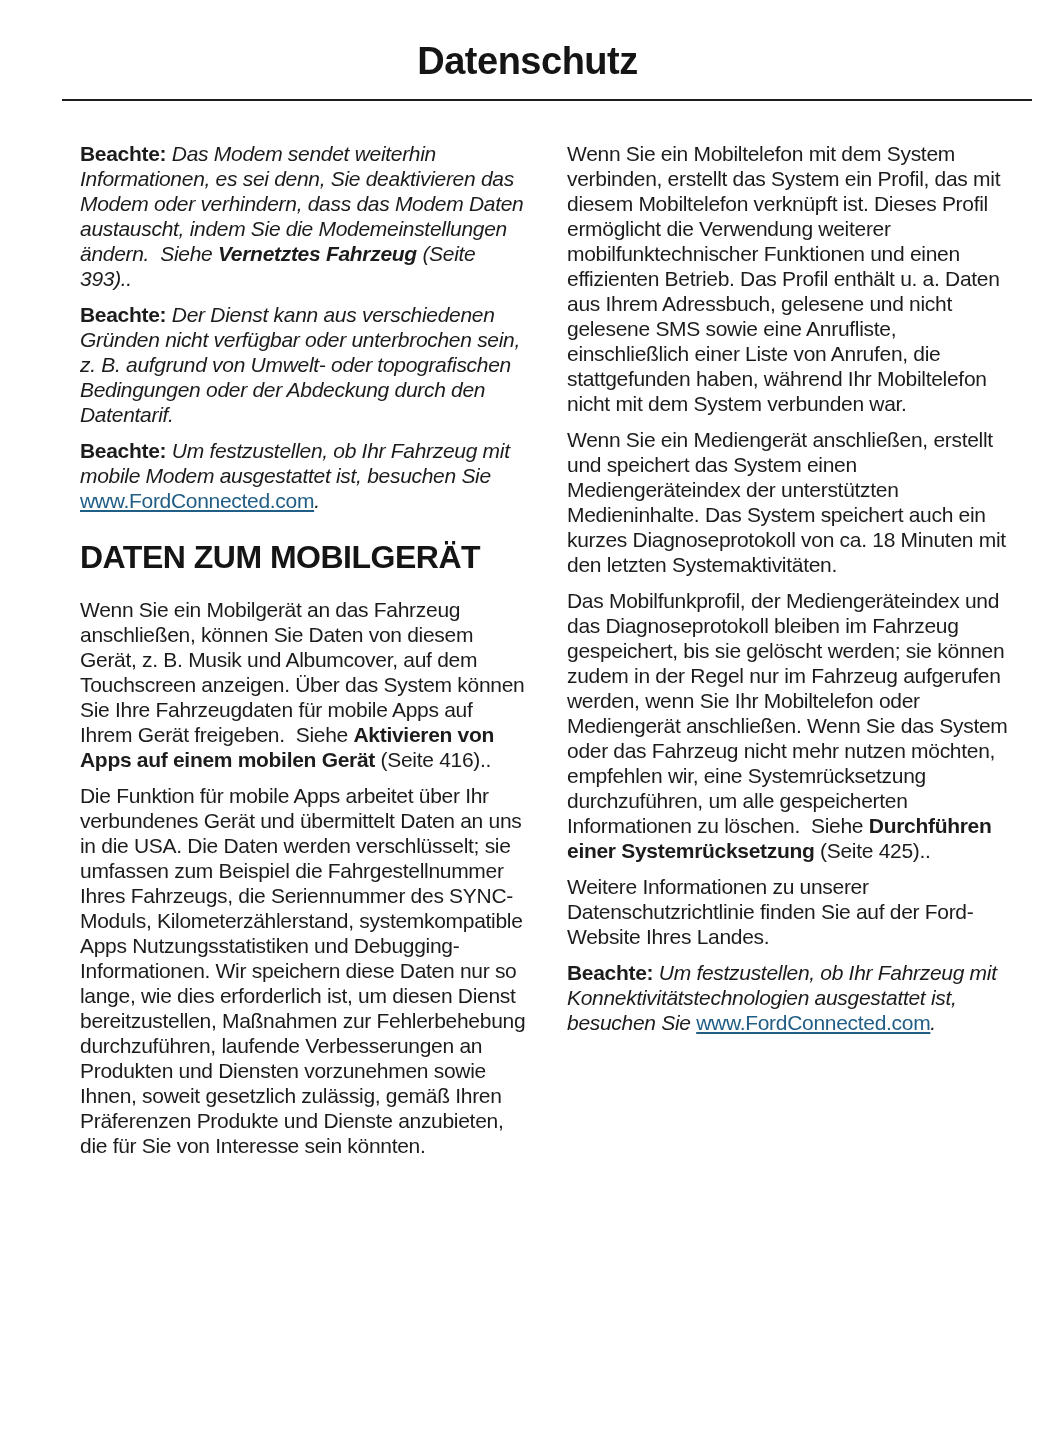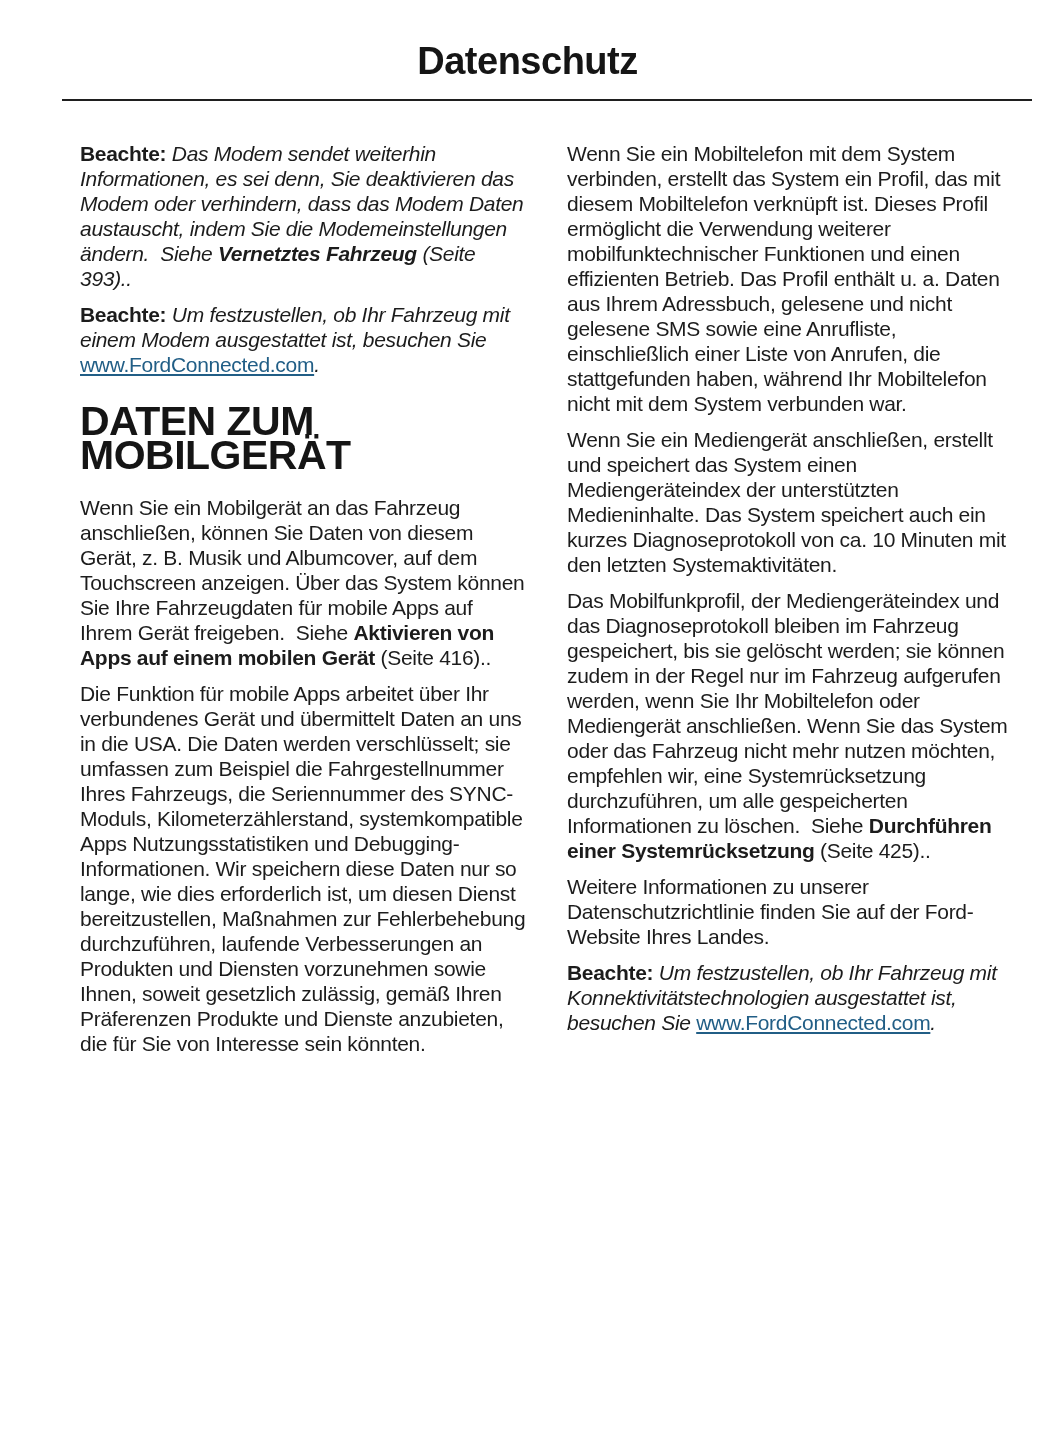--- a/index.html
+++ b/index.html
@@ -52,21 +52,21 @@
   .run-r  { font-style: normal; }
   .run-i  { font-style: italic; }
   .run-b  { font-weight: 700; font-style: normal; }
   .run-bi { font-weight: 700; font-style: italic; }
   .link {
     color: #215e86;
     text-decoration: underline;
     cursor: pointer;
   }
   .section-heading {
-    font-size: 41px;
+    font-size: 32px;
     line-height: 34px;
     font-weight: 700;
     letter-spacing: -0.5px;
     color: #151515;
     margin: 27px 0 23px 0;
   }
   .page-number {
     position: absolute;
     top: 1372px;
     left: 0;
@@ -78,27 +78,28 @@
 </style>
 </head>
 <body>
 
 <div class="page">
   <div class="page-title">Datenschutz</div>
   <div class="title-divider"></div>
 
   <div class="column col-left">
       <p class="para note"><span class="run-b">Beachte:</span><span class="run-i"> Das Modem sendet weiterhin Informationen, es sei denn, Sie deaktivieren das Modem oder verhindern, dass das Modem Daten austauscht, indem Sie die Modemeinstellungen ändern.&nbsp; Siehe </span><span class="run-bi">Vernetztes Fahrzeug</span><span class="run-i"> (Seite 393)..</span></p>
-      <p class="para note"><span class="run-b">Beachte:</span><span class="run-i"> Um festzustellen, ob Ihr Fahrzeug mit einem Modem ausgestattet ist, besuchen Sie </span><a class="link">www.FordConnected.com</a><span class="run-i">.</span></p>
+      <p class="para note"><span class="run-b">Beachte:</span><span class="run-i"> Der Dienst kann aus verschiedenen Gründen nicht verfügbar oder unterbrochen sein, z. B. aufgrund von Umwelt- oder topografischen Bedingungen oder der Abdeckung durch den Datentarif.</span></p>
+      <p class="para note"><span class="run-b">Beachte:</span><span class="run-i"> Um festzustellen, ob Ihr Fahrzeug mit mobile Modem ausgestattet ist, besuchen Sie </span><a class="link">www.FordConnected.com</a><span class="run-i">.</span></p>
       <h2 class="section-heading">DATEN ZUM MOBILGERÄT</h2>
       <p class="para"><span class="run-r">Wenn Sie ein Mobilgerät an das Fahrzeug anschließen, können Sie Daten von diesem Gerät, z. B. Musik und Albumcover, auf dem Touchscreen anzeigen. Über das System können Sie Ihre Fahrzeugdaten für mobile Apps auf Ihrem Gerät freigeben.&nbsp; Siehe </span><span class="run-b">Aktivieren von Apps auf einem mobilen Gerät</span><span class="run-r"> (Seite 416)..</span></p>
       <p class="para"><span class="run-r">Die Funktion für mobile Apps arbeitet über Ihr verbundenes Gerät und übermittelt Daten an uns in die USA. Die Daten werden verschlüsselt; sie umfassen zum Beispiel die Fahrgestellnummer Ihres Fahrzeugs, die Seriennummer des SYNC-Moduls, Kilometerzählerstand, systemkompatible Apps Nutzungsstatistiken und Debugging-Informationen. Wir speichern diese Daten nur so lange, wie dies erforderlich ist, um diesen Dienst bereitzustellen, Maßnahmen zur Fehlerbehebung durchzuführen, laufende Verbesserungen an Produkten und Diensten vorzunehmen sowie Ihnen, soweit gesetzlich zulässig, gemäß Ihren Präferenzen Produkte und Dienste anzubieten, die für Sie von Interesse sein könnten.</span></p>
     </div>
   <div class="column col-right">
       <p class="para"><span class="run-r">Wenn Sie ein Mobiltelefon mit dem System verbinden, erstellt das System ein Profil, das mit diesem Mobiltelefon verknüpft ist. Dieses Profil ermöglicht die Verwendung weiterer mobilfunktechnischer Funktionen und einen effizienten Betrieb. Das Profil enthält u. a. Daten aus Ihrem Adressbuch, gelesene und nicht gelesene SMS sowie eine Anrufliste, einschließlich einer Liste von Anrufen, die stattgefunden haben, während Ihr Mobiltelefon nicht mit dem System verbunden war.</span></p>
-      <p class="para"><span class="run-r">Wenn Sie ein Mediengerät anschließen, erstellt und speichert das System einen Mediengeräteindex der unterstützten Medieninhalte. Das System speichert auch ein kurzes Diagnoseprotokoll von ca. 10 Minuten mit den letzten Systemaktivitäten.</span></p>
+      <p class="para"><span class="run-r">Wenn Sie ein Mediengerät anschließen, erstellt und speichert das System einen Mediengeräteindex der unterstützten Medieninhalte. Das System speichert auch ein kurzes Diagnoseprotokoll von ca. 18 Minuten mit den letzten Systemaktivitäten.</span></p>
       <p class="para"><span class="run-r">Das Mobilfunkprofil, der Mediengeräteindex und das Diagnoseprotokoll bleiben im Fahrzeug gespeichert, bis sie gelöscht werden; sie können zudem in der Regel nur im Fahrzeug aufgerufen werden, wenn Sie Ihr Mobiltelefon oder Mediengerät anschließen. Wenn Sie das System oder das Fahrzeug nicht mehr nutzen möchten, empfehlen wir, eine Systemrücksetzung durchzuführen, um alle gespeicherten Informationen zu löschen.&nbsp; Siehe </span><span class="run-b">Durchführen einer Systemrücksetzung</span><span class="run-r"> (Seite 425)..</span></p>
       <p class="para"><span class="run-r">Weitere Informationen zu unserer Datenschutzrichtlinie finden Sie auf der Ford-Website Ihres Landes.</span></p>
       <p class="para note"><span class="run-b">Beachte:</span><span class="run-i"> Um festzustellen, ob Ihr Fahrzeug mit Konnektivitätstechnologien ausgestattet ist, besuchen Sie </span><a class="link">www.FordConnected.com</a><span class="run-i">.</span></p>
     </div>
 
   <div class="page-number">25</div>
 </div>
 
 </body></html>

